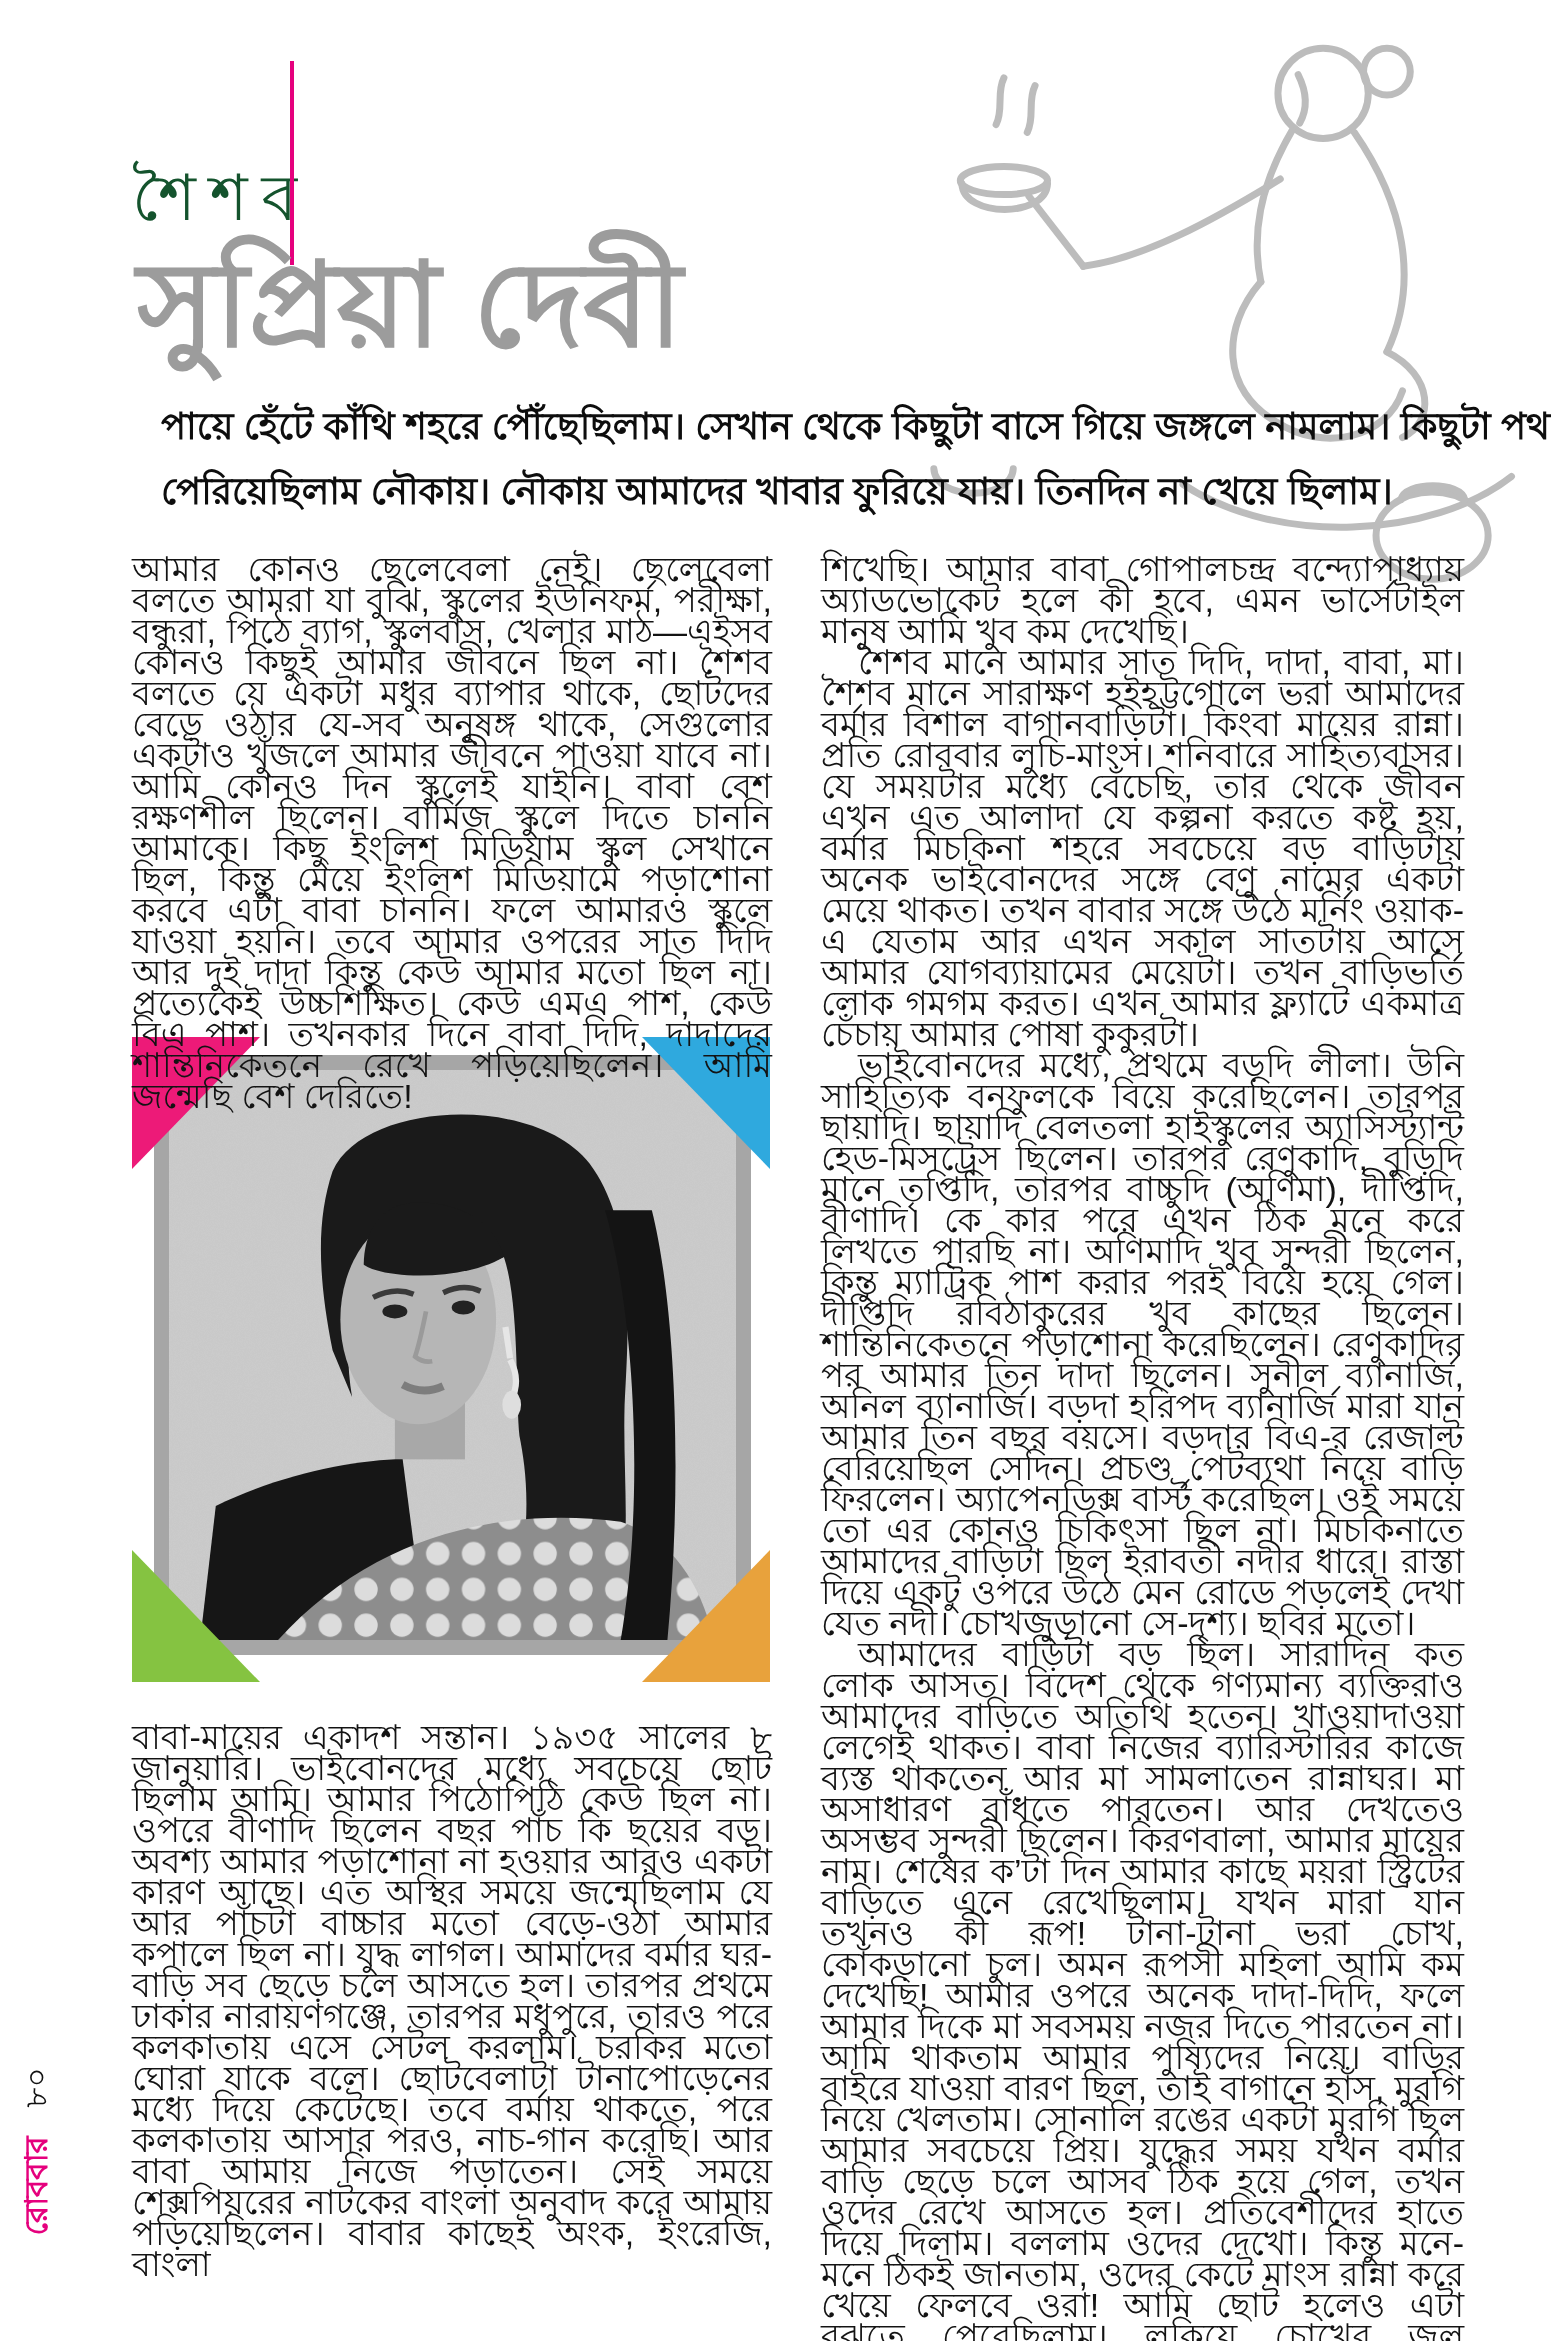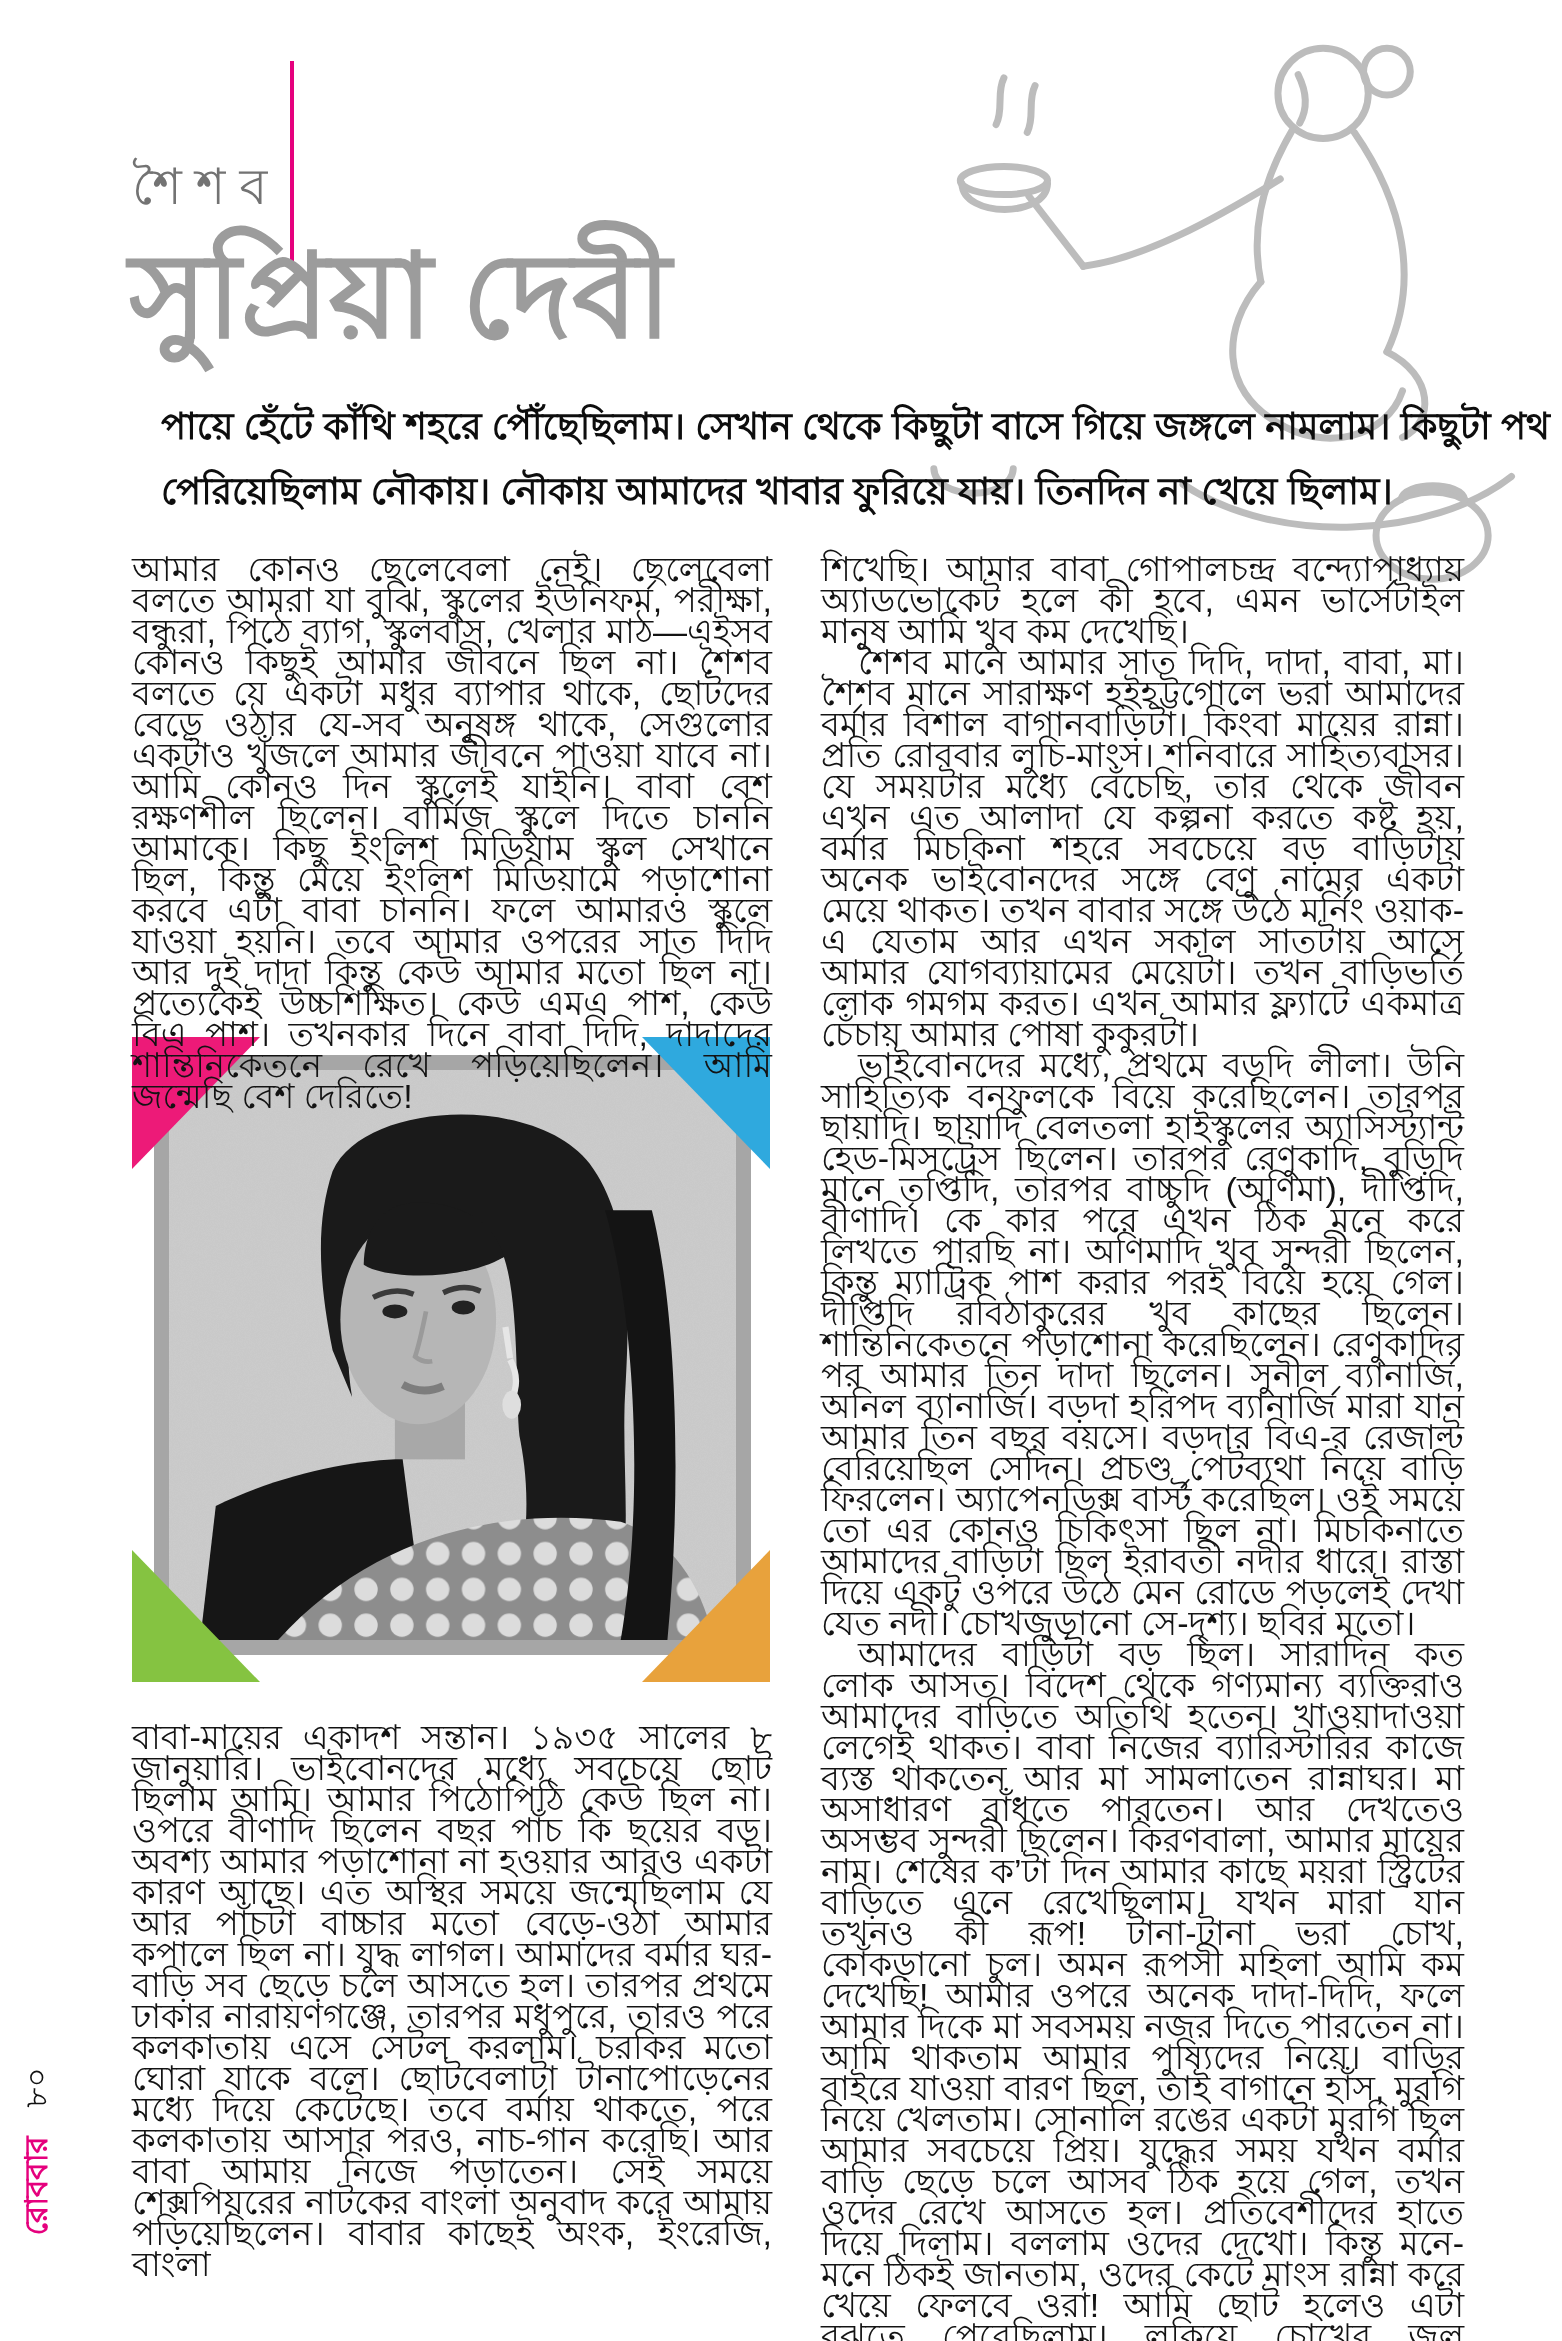--- a/index.html
+++ b/index.html
@@ -1,19 +1,19 @@
 <!DOCTYPE html>
 <html style="font-size:12.5px"><head>
 <meta charset="utf-8">
 <style>
   html,body{margin:0;padding:0;background:#ffffff;}
   #page{position:relative;width:1563px;height:2342px;background:#ffffff;overflow:hidden;
         font-family:"Liberation Sans",sans-serif;color:#111;}
   
-  .section-label{position:absolute;left:132px;top:149px;font-size:50px;letter-spacing:14px;color:#737373;}
+  .section-label{position:absolute;left:132px;top:149px;font-size:64px;letter-spacing:14px;color:#14532d;}
   .accent-rule{position:absolute;left:290px;top:61px;width:3.9px;height:204px;background:#e5007d;}
   
   .page-title{position:absolute;left:129px;top:230px;font-size:118px;font-weight:bold;color:#9c9c9c;line-height:1.15;white-space:nowrap;}
   
   .standfirst{position:absolute;left:134px;top:394px;width:1393px;font-size:37px;font-weight:bold;
               line-height:65px;color:#0d0d0d;z-index:5;margin-left:27px;}
   
   .sketch{position:absolute;left:887px;top:0;width:676px;height:615px;z-index:1;}
   
   .col{position:absolute;font-size:34px;line-height:31px;text-align:justify;color:#131313;z-index:4;}
@@ -57,21 +57,21 @@
     <path d="M380,622 C500,702 700,692 802,612"></path>
     <ellipse cx="700" cy="688" rx="72" ry="56"></ellipse>
     <path d="M660,642 C664,618 738,618 742,642"></path>
     <path d="M60,602 C62,644 160,644 162,602"></path>
     <path d="M140,160 C150,140 140,120 150,100"></path>
     <path d="M180,170 C190,150 180,130 190,110"></path>
   </svg>
 
   <div class="section-label">শৈশব</div>
   <div class="accent-rule"></div>
-  <h1 class="page-title" style="margin:0;font-family:Liberation Serif, serif;">সুপ্রিয়া দেবী</h1>
+  <h1 class="page-title" style="margin:8px;">সুপ্রিয়া দেবী</h1>
 
   <div class="standfirst">
     <span>পায়ে হেঁটে কাঁথি শহরে পৌঁছেছিলাম। সেখান থেকে কিছুটা বাসে গিয়ে জঙ্গলে নামলাম। কিছুটা পথ</span><br>
     <span>পেরিয়েছিলাম নৌকায়। নৌকায় আমাদের খাবার ফুরিয়ে যায়। তিনদিন না খেয়ে ছিলাম।</span>
   </div>
 
   <div class="col col-left-1">
     <p>আমার কোনও ছেলেবেলা নেই। ছেলেবেলা বলতে আমরা যা বুঝি, স্কুলের ইউনিফর্ম, পরীক্ষা, বন্ধুরা, পিঠে ব্যাগ, স্কুলবাস, খেলার মাঠ—এইসব কোনও কিছুই আমার জীবনে ছিল না। শৈশব বলতে যে একটা মধুর ব্যাপার থাকে, ছোটদের বেড়ে ওঠার যে-সব অনুষঙ্গ থাকে, সেগুলোর একটাও খুঁজলে আমার জীবনে পাওয়া যাবে না। আমি কোনও দিন স্কুলেই যাইনি। বাবা বেশ রক্ষণশীল ছিলেন। বার্মিজ স্কুলে দিতে চাননি আমাকে। কিছু ইংলিশ মিডিয়াম স্কুল সেখানে ছিল, কিন্তু মেয়ে ইংলিশ মিডিয়ামে পড়াশোনা করবে এটা বাবা চাননি। ফলে আমারও স্কুলে যাওয়া হয়নি। তবে আমার ওপরের সাত দিদি আর দুই দাদা কিন্তু কেউ আমার মতো ছিল না। প্রত্যেকেই উচ্চশিক্ষিত। কেউ এমএ পাশ, কেউ বিএ পাশ। তখনকার দিনে বাবা দিদি, দাদাদের শান্তিনিকেতনে রেখে পড়িয়েছিলেন। আমি জন্মেছি বেশ দেরিতে!</p>
   </div>
 

